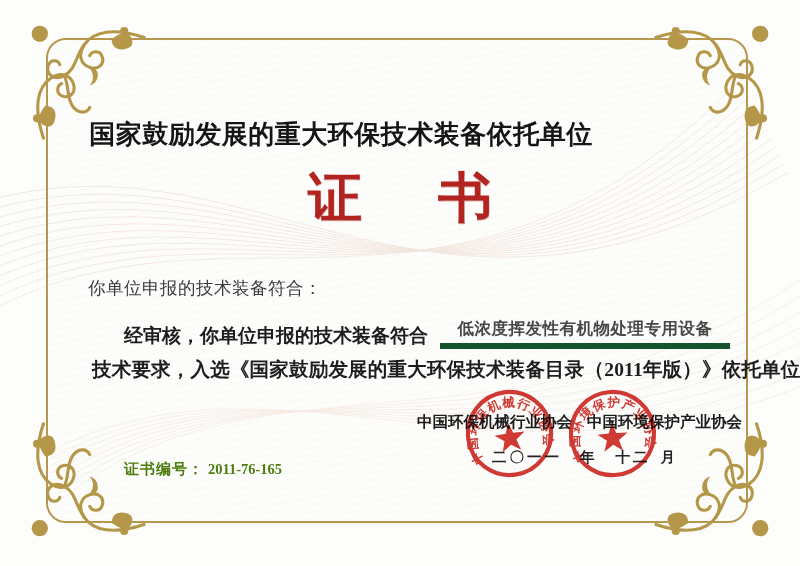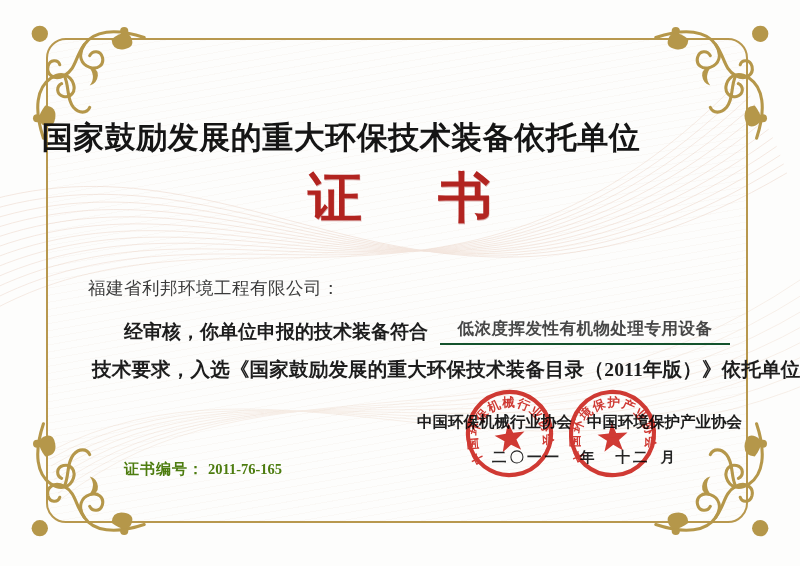--- a/index.html
+++ b/index.html
@@ -24,21 +24,21 @@
   .corner{position:absolute;width:118px;height:118px;pointer-events:none;}
   .corner.tl{left:28px;top:22px;}
   .corner.tr{left:654px;top:22px;transform:scaleX(-1);}
   .corner.bl{left:28px;top:422px;transform:scaleY(-1);}
   .corner.br{left:654px;top:422px;transform:scale(-1,-1);}
   .bg-waves{position:absolute;left:0;top:0;width:800px;height:566px;pointer-events:none;}
 
   
   .title{
     position:absolute;left:0;top:117px;width:682px;text-align:center;
-    font-size:31px;font-weight:bold;color:#151515;letter-spacing:0.5px;
+    font-size:26px;font-weight:bold;color:#151515;letter-spacing:0.5px;
     font-family:"Liberation Sans", sans-serif;
   }
   .cert-word{
     position:absolute;left:0;top:170px;width:800px;
     display:flex;justify-content:center;gap:76px;
     font-family:"Liberation Serif", serif;
     font-size:54px;font-weight:800;color:#b22420;line-height:1.05;
     text-shadow:0.5px 0.5px 0 rgba(150,20,18,0.35);
   }
   .recipient{
@@ -46,21 +46,21 @@
     font-size:17.5px;color:#3b3b3b;font-weight:500;
     font-family:"Liberation Serif", serif;letter-spacing:0.5px;
   }
   .body-line1{
     position:absolute;left:124px;top:318px;
     font-size:19px;font-weight:bold;color:#1d1d1d;
     font-family:"Liberation Serif", serif;white-space:nowrap;
   }
   .blank-underline{
     display:inline-block;width:290px;margin-left:12px;
-    border-bottom:2px solid #14532d;
+    border-bottom:6px solid #14532d;
     text-align:center;font-size:16.5px;font-weight:600;color:#474747;
     padding-bottom:3px;vertical-align:bottom;letter-spacing:0.5px;
   }
   .body-line2{
     position:absolute;left:92px;top:356px;
     font-size:19.5px;font-weight:bold;color:#1d1d1d;
     font-family:"Liberation Serif", serif;white-space:nowrap;letter-spacing:0.2px;
   }
   .issuers{
     position:absolute;left:417px;top:412px;
@@ -162,21 +162,21 @@
       <use href="#flourish"></use>
     </svg>
 
   <div class="title">国家鼓励发展的重大环保技术装备依托单位</div>
 
   <div class="cert-word">
     <span>证</span>
     <span>书</span>
   </div>
 
-  <div class="recipient">福建省利邦环境工程有限公司：</div>
+  <div class="recipient">你单位申报的技术装备符合：</div>
 
   <div class="body-line1">
     <span>经审核，你单位申报的技术装备符合</span><span class="blank-underline">低浓度挥发性有机物处理专用设备</span>
   </div>
 
   <div class="body-line2">技术要求，入选《国家鼓励发展的重大环保技术装备目录（2011年版）》依托单位。</div>
 
   <div class="issuers">
     <span>中国环保机械行业协会</span>
     <span>中国环境保护产业协会</span>

